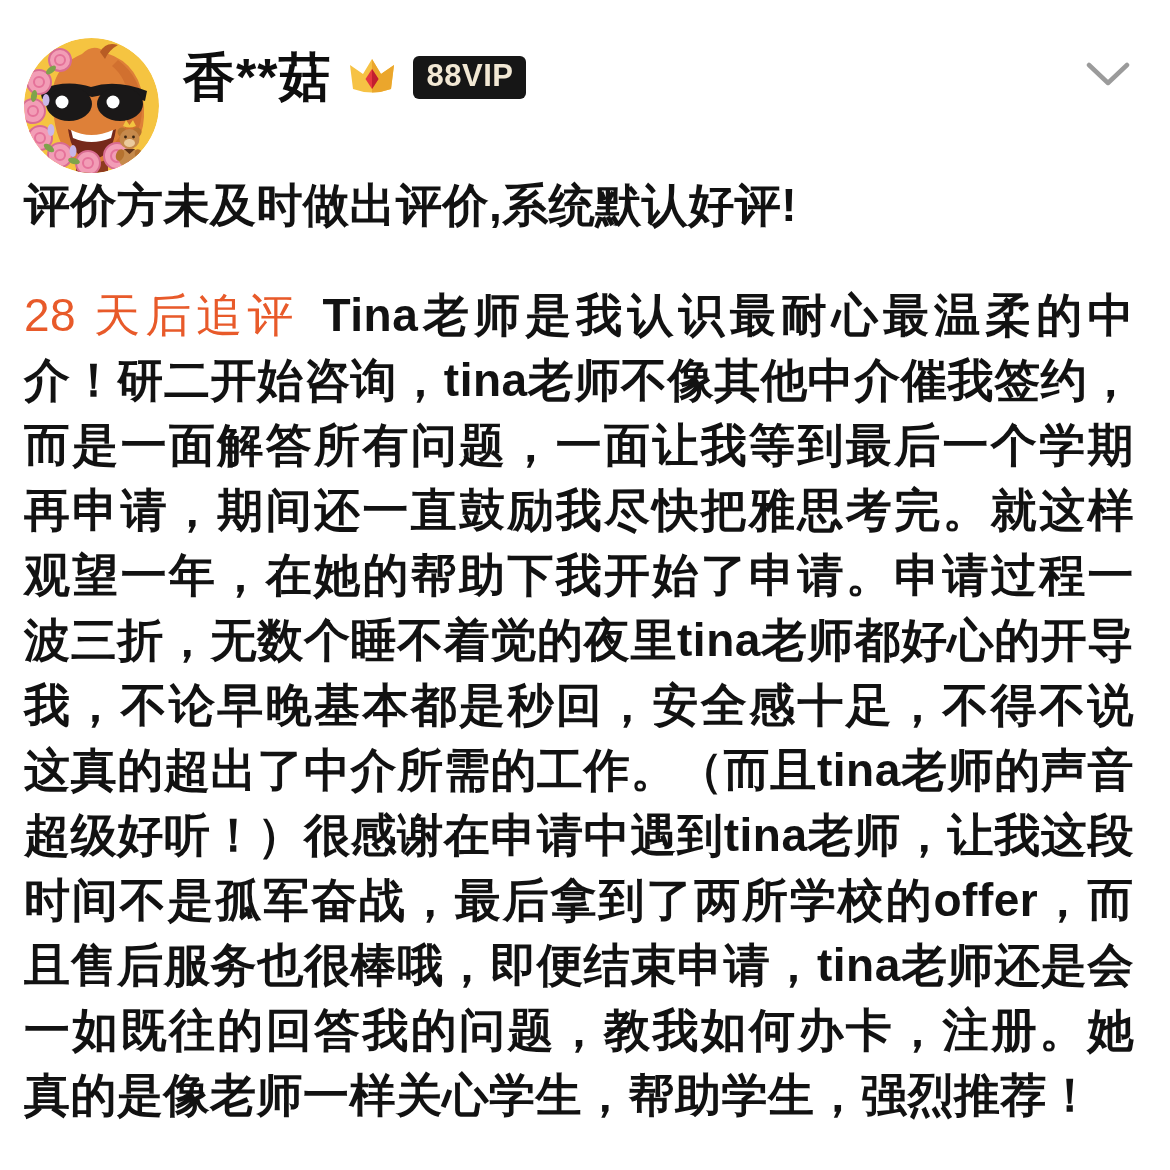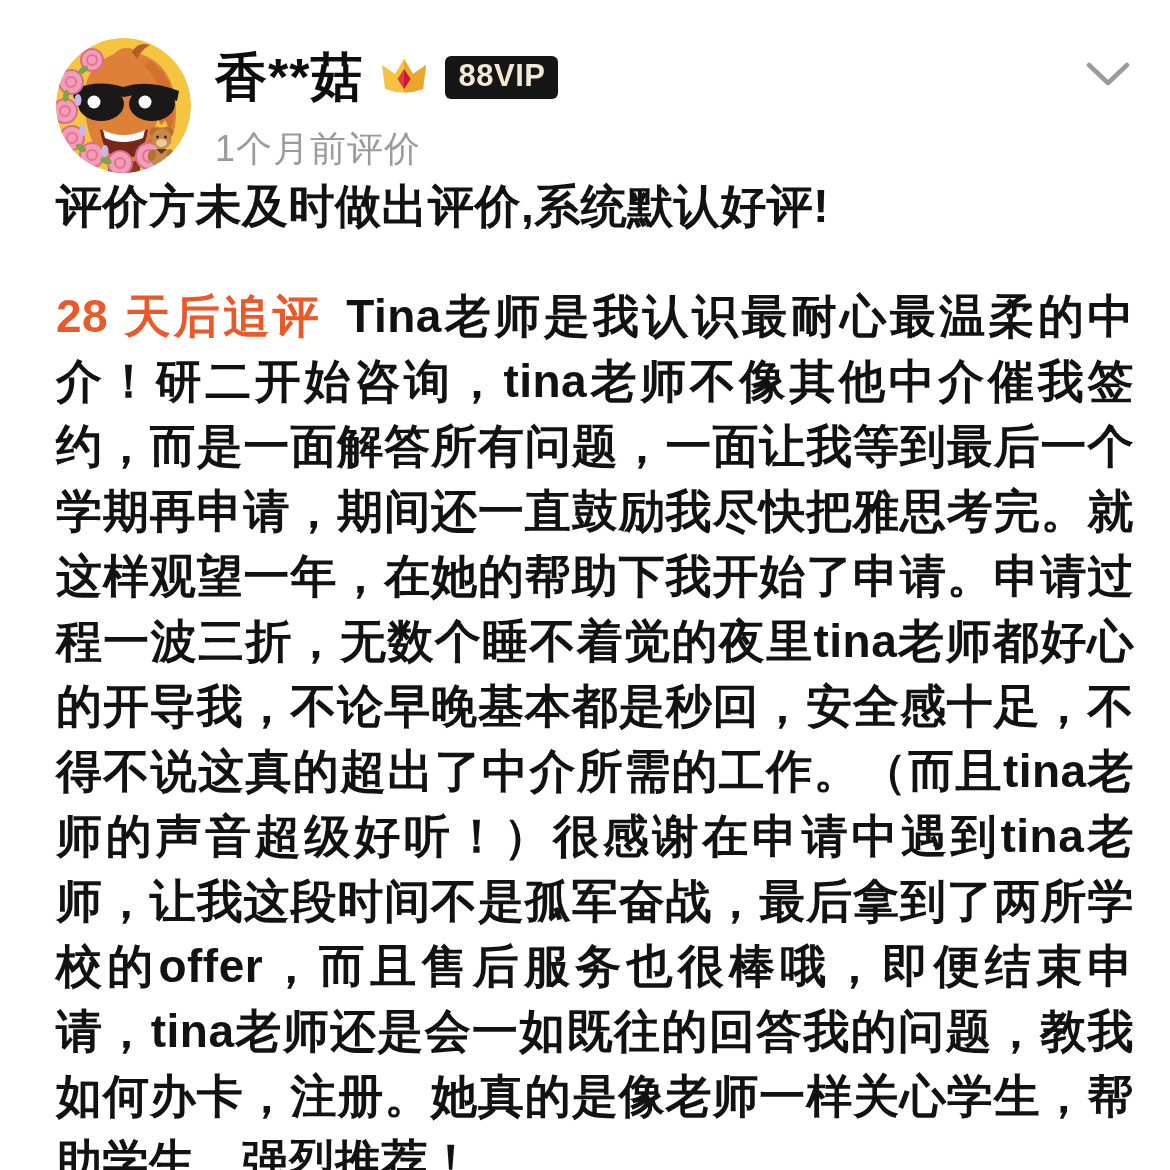--- a/index.html
+++ b/index.html
@@ -13,21 +13,21 @@
   *{box-sizing:border-box;margin:0;padding:0;}
   html,body{width:1170px;height:1170px;}
   body{
     background:var(--background);
     font-family:"Liberation Sans","DejaVu Sans",sans-serif;
     color:var(--text-primary);
     overflow:hidden;
   }
   .review-card{
     width:1170px;height:1170px;
-    padding:38px 36px 0 56px;
+    padding:38px 36px 0 24px;
   }
   
   .review-header{
     display:flex;
     align-items:flex-start;
     width:100%;
   }
   .avatar{
     width:135px;height:135px;
     border-radius:50%;
@@ -94,21 +94,21 @@
     font-size:46px;
     line-height:65px;
     font-weight:600;
     color:var(--text-primary);
     letter-spacing:0.5px;
     text-align:justify;
     text-justify:inter-ideograph;
   }
   .followup-label{
     color:var(--followup-accent);
-    font-weight:700;
+    font-weight:400;
     margin-right:24px;
     white-space:nowrap;
   }
 </style>
 </head>
 <body>
 
 <div class="review-card">
 
   <header class="review-header">
@@ -190,21 +190,20 @@
         <span class="crown">
           <svg width="46" height="40" viewBox="0 0 46 40">
             <path d="M4 32 L1 8 L14 17 L23 2 L32 17 L45 8 L42 32 Q23 39 4 32 Z" fill="#F6C244"></path>
             <path d="M23 2 L32 17 L45 8 L42 32 Q32.5 35.5 23 35.5 Z" fill="#EBA62C"></path>
             <path d="M23 12 L29.5 22 L23 32 L16.5 22 Z" fill="#E5373F"></path>
             <path d="M23 12 L29.5 22 L23 32 Z" fill="#C21E2F"></path>
           </svg>
         </span>
         <span class="vip-badge">88VIP</span>
       </div>
-      <div class="review-time">1个月前评价</div>
     </div>
 
     <div class="chevron">
       <svg width="44" height="26" viewBox="0 0 44 26">
         <path d="M3 3 L22 21 L41 3" fill="none" stroke="#9B9B9B" stroke-width="4.5" stroke-linecap="round" stroke-linejoin="round"></path>
       </svg>
     </div>
 
   </header>
 

